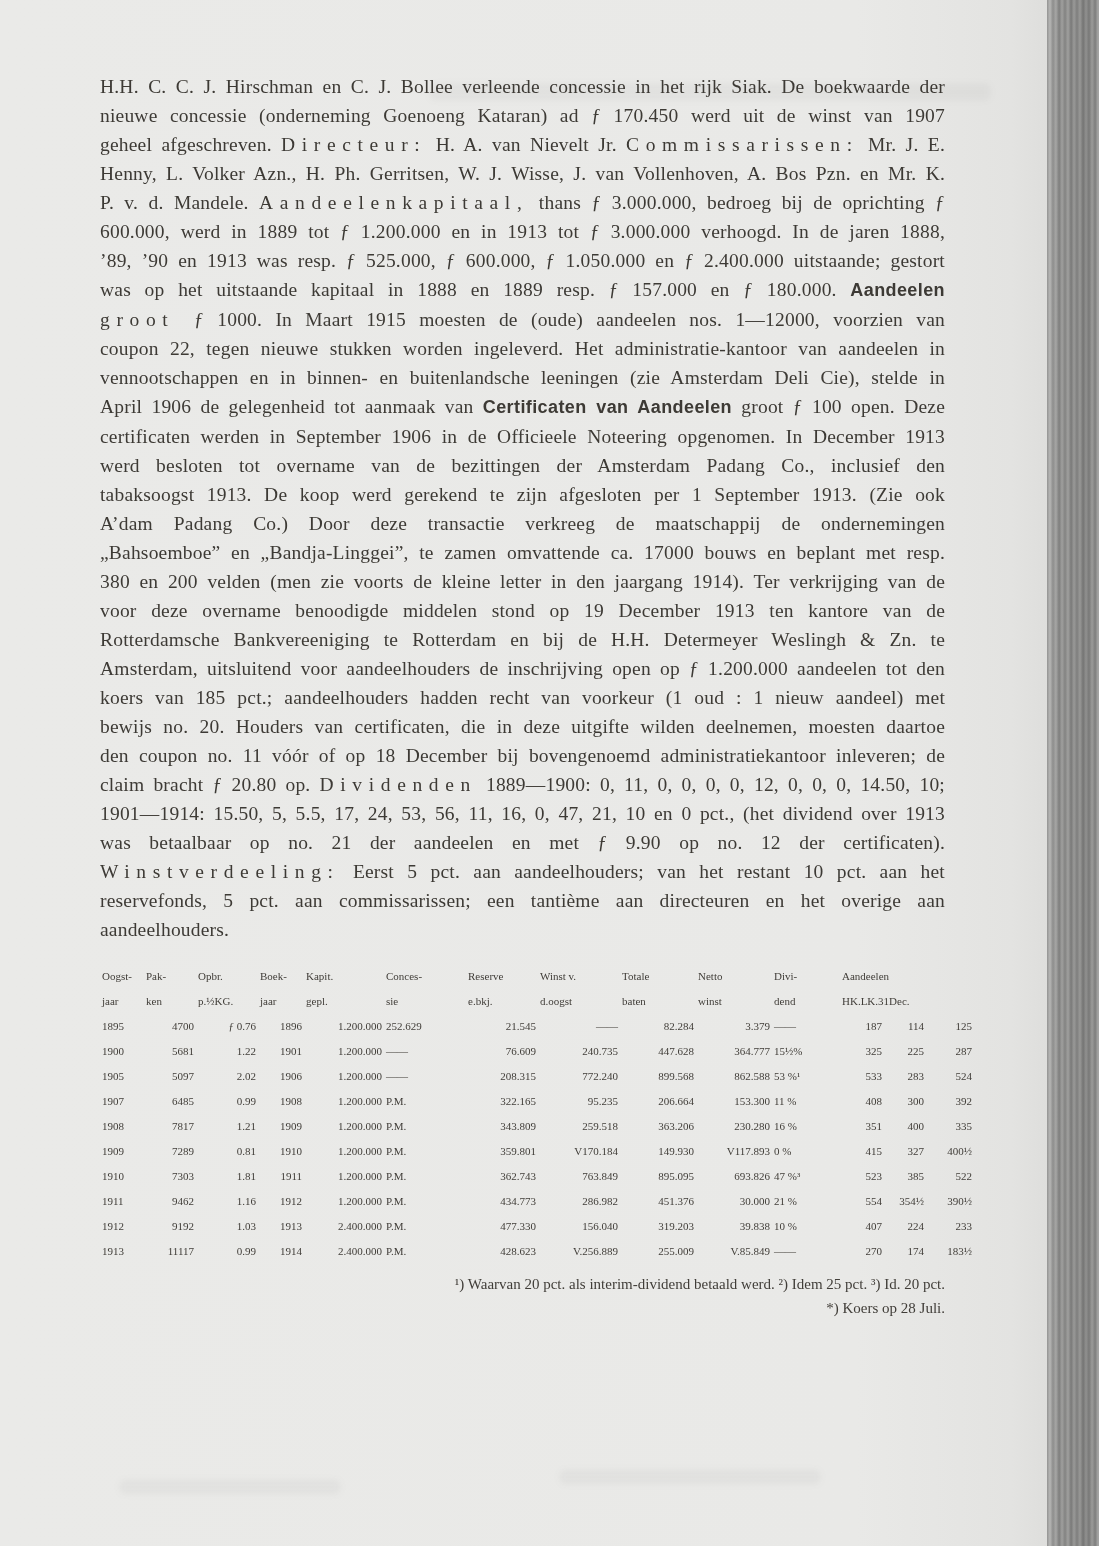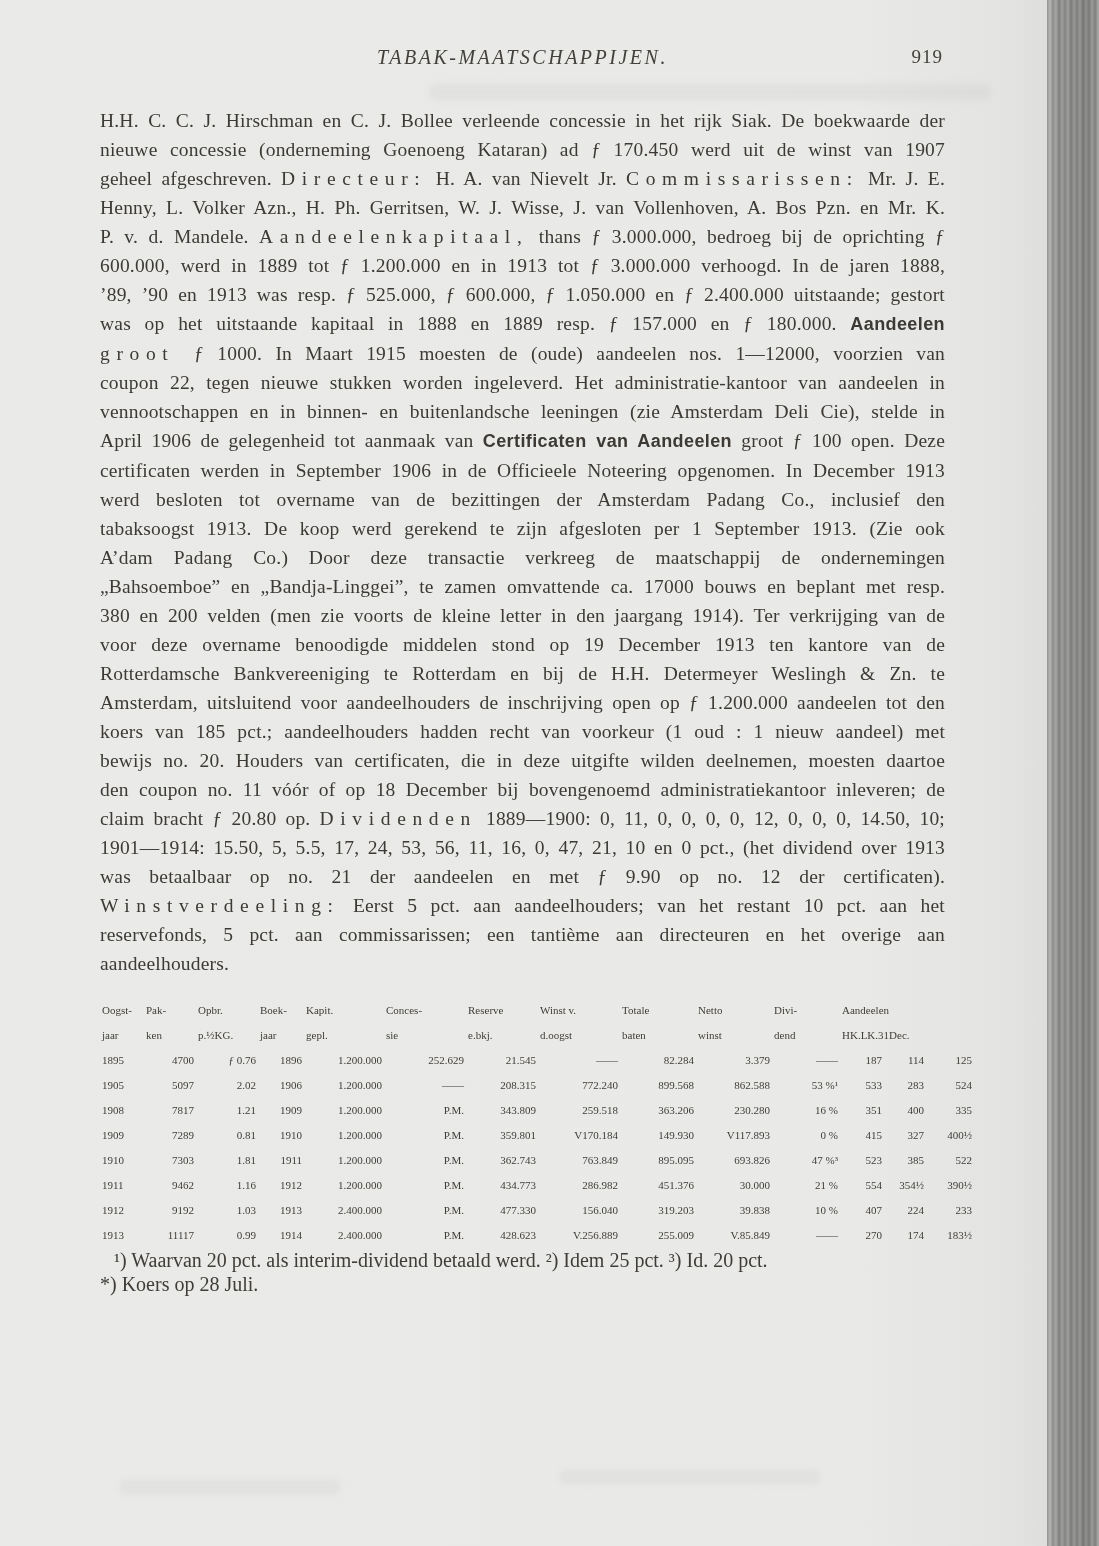--- a/index.html
+++ b/index.html
@@ -58,44 +58,40 @@
   
   col.c1{width:44px}col.c2{width:52px}col.c3{width:62px}col.c4{width:46px}
   col.c5{width:80px}col.c6{width:82px}col.c7{width:72px}col.c8{width:82px}
   col.c9{width:76px}col.c10{width:76px}col.c11{width:68px}
   col.c12{width:44px}col.c13{width:42px}col.c14{width:48px}
   
   td:nth-child(1){text-align:left;}
   td:nth-child(2),td:nth-child(3),td:nth-child(4),td:nth-child(5),
   td:nth-child(7),td:nth-child(8),td:nth-child(9),td:nth-child(10),
   td:nth-child(12),td:nth-child(13),td:nth-child(14){text-align:right;}
-  td:nth-child(6),td:nth-child(11){text-align:right;font-family:Liberation Serif, serif;}
+  td:nth-child(6),td:nth-child(11){text-align:left;font-family:Liberation Serif, serif;}
   th.center{text-align:center;}
 
-  .footnotes{font-size:20px;line-height:24px;color:#403d38;}
+  .footnotes{margin-top:8px;font-size:15px;line-height:24px;color:#403d38;text-align:right;}
   .footnotes .fn1{padding-left:14px;}
   .footnotes div{white-space:nowrap;}
 </style>
 </head>
 <body>
 
 <div class="page">
 
   <div class="binding"></div>
 
   <div class="artifact" style="left:430px;top:84px;width:560px;height:16px;"></div>
   <div class="artifact" style="left:120px;top:1480px;width:220px;height:14px;"></div>
   <div class="artifact" style="left:560px;top:1470px;width:260px;height:14px;"></div>
 
   <div class="text-block">
 
-    <div class="running-head">
-      <span class="title">TABAK-MAATSCHAPPIJEN.</span>
-      <span class="pageno">919</span>
-    </div>
 
     <p class="body-text"><span>H.H. C. C. J. Hirschman en C. J. Bollee verleende concessie in het rijk Siak. De boekwaarde der nieuwe concessie (onderneming Goenoeng Kataran) ad ƒ 170.450 werd uit de winst van 1907 geheel afgeschreven. </span><span class="sperr">Directeur:</span><span> H. A. van Nievelt Jr. </span><span class="sperr">Commissarissen:</span><span> Mr. J. E. Henny, L. Volker Azn., H. Ph. Gerritsen, W. J. Wisse, J. van Vollenhoven, A. Bos Pzn. en Mr. K. P. v. d. Mandele. </span><span class="sperr">Aandeelenkapitaal,</span><span> thans ƒ 3.000.000, bedroeg bij de oprichting ƒ 600.000, werd in 1889 tot ƒ 1.200.000 en in 1913 tot ƒ 3.000.000 verhoogd. In de jaren 1888, ’89, ’90 en 1913 was resp. ƒ 525.000, ƒ 600.000, ƒ 1.050.000 en ƒ 2.400.000 uitstaande; gestort was op het uitstaande kapitaal in 1888 en 1889 resp. ƒ 157.000 en ƒ 180.000. </span><span class="boldsans">Aandeelen</span><span class="sperr"> groot </span><span>ƒ 1000. In Maart 1915 moesten de (oude) aandeelen nos. 1—12000, voorzien van coupon 22, tegen nieuwe stukken worden ingeleverd. Het administratie-kantoor van aandeelen in vennootschappen en in binnen- en buitenlandsche leeningen (zie Amsterdam Deli Cie), stelde in April 1906 de gelegenheid tot aanmaak van </span><span class="boldsans">Certificaten van Aandeelen</span><span> groot ƒ 100 open. Deze certificaten werden in September 1906 in de Officieele Noteering opgenomen. In December 1913 werd besloten tot overname van de bezittingen der Amsterdam Padang Co., inclusief den tabaksoogst 1913. De koop werd gerekend te zijn afgesloten per 1 September 1913. (Zie ook A’dam Padang Co.) Door deze transactie verkreeg de maatschappij de ondernemingen „Bahsoemboe” en „Bandja-Linggei”, te zamen omvattende ca. 17000 bouws en beplant met resp. 380 en 200 velden (men zie voorts de kleine letter in den jaargang 1914). Ter verkrijging van de voor deze overname benoodigde middelen stond op 19 December 1913 ten kantore van de Rotterdamsche Bankvereeniging te Rotterdam en bij de H.H. Determeyer Weslingh &amp; Zn. te Amsterdam, uitsluitend voor aandeelhouders de inschrijving open op ƒ 1.200.000 aandeelen tot den koers van 185 pct.; aandeelhouders hadden recht van voorkeur (1 oud : 1 nieuw aandeel) met bewijs no. 20. Houders van certificaten, die in deze uitgifte wilden deelnemen, moesten daartoe den coupon no. 11 vóór of op 18 December bij bovengenoemd administratiekantoor inleveren; de claim bracht ƒ 20.80 op. </span><span class="sperr">Dividenden</span><span> 1889—1900: 0, 11, 0, 0, 0, 0, 12, 0, 0, 0, 14.50, 10; 1901—1914: 15.50, 5, 5.5, 17, 24, 53, 56, 11, 16, 0, 47, 21, 10 en 0 pct., (het dividend over 1913 was betaalbaar op no. 21 der aandeelen en met ƒ 9.90 op no. 12 der certificaten). </span><span class="sperr">Winstverdeeling:</span><span> Eerst 5 pct. aan aandeelhouders; van het restant 10 pct. aan het reservefonds, 5 pct. aan commissarissen; een tantième aan directeuren en het overige aan aandeelhouders.</span></p>
 
     <table class="fin">
       <colgroup>
         <col class="c1">
           <col class="c2">
           <col class="c3">
           <col class="c4">
           <col class="c5">
@@ -151,38 +147,70 @@
             <td>21.545</td>
             <td>——</td>
             <td>82.284</td>
             <td>3.379</td>
             <td>——</td>
             <td>187</td>
             <td>114</td>
             <td>125</td>
           </tr>
 
+          <tr>
+            <td>1900</td>
+            <td>5681</td>
+            <td>1.22</td>
+            <td>1901</td>
+            <td>1.200.000</td>
+            <td>——</td>
+            <td>76.609</td>
+            <td>240.735</td>
+            <td>447.628</td>
+            <td>364.777</td>
+            <td>15½%</td>
+            <td>325</td>
+            <td>225</td>
+            <td>287</td>
+          </tr>
 
           <tr>
             <td>1905</td>
             <td>5097</td>
             <td>2.02</td>
             <td>1906</td>
             <td>1.200.000</td>
             <td>——</td>
             <td>208.315</td>
             <td>772.240</td>
             <td>899.568</td>
             <td>862.588</td>
             <td>53 %¹</td>
             <td>533</td>
             <td>283</td>
             <td>524</td>
           </tr>
 
+          <tr>
+            <td>1907</td>
+            <td>6485</td>
+            <td>0.99</td>
+            <td>1908</td>
+            <td>1.200.000</td>
+            <td>P.M.</td>
+            <td>322.165</td>
+            <td>95.235</td>
+            <td>206.664</td>
+            <td>153.300</td>
+            <td>11 %</td>
+            <td>408</td>
+            <td>300</td>
+            <td>392</td>
+          </tr>
 
           <tr>
             <td>1908</td>
             <td>7817</td>
             <td>1.21</td>
             <td>1909</td>
             <td>1.200.000</td>
             <td>P.M.</td>
             <td>343.809</td>
             <td>259.518</td>

